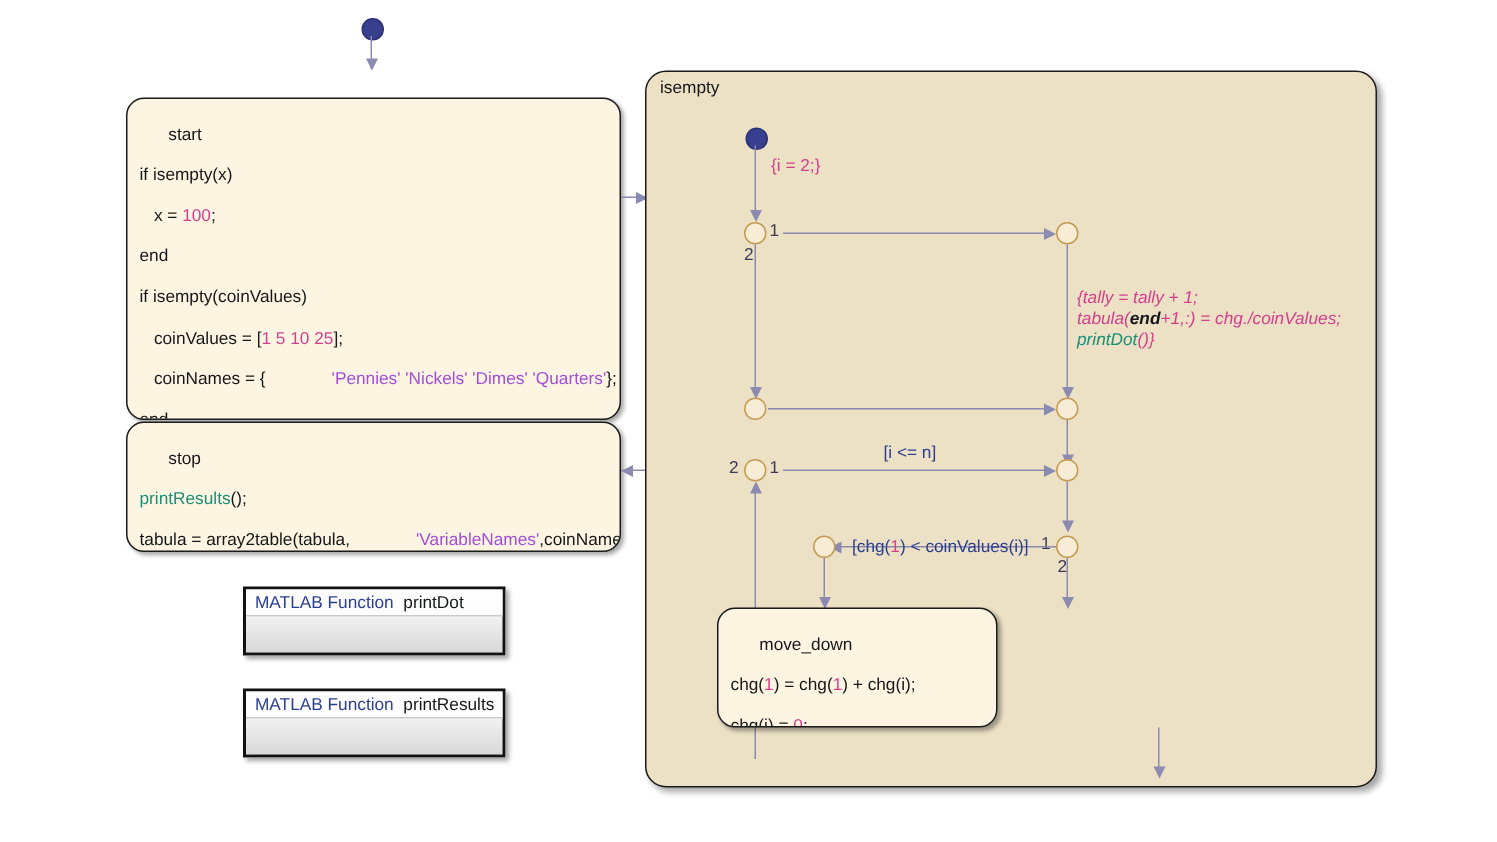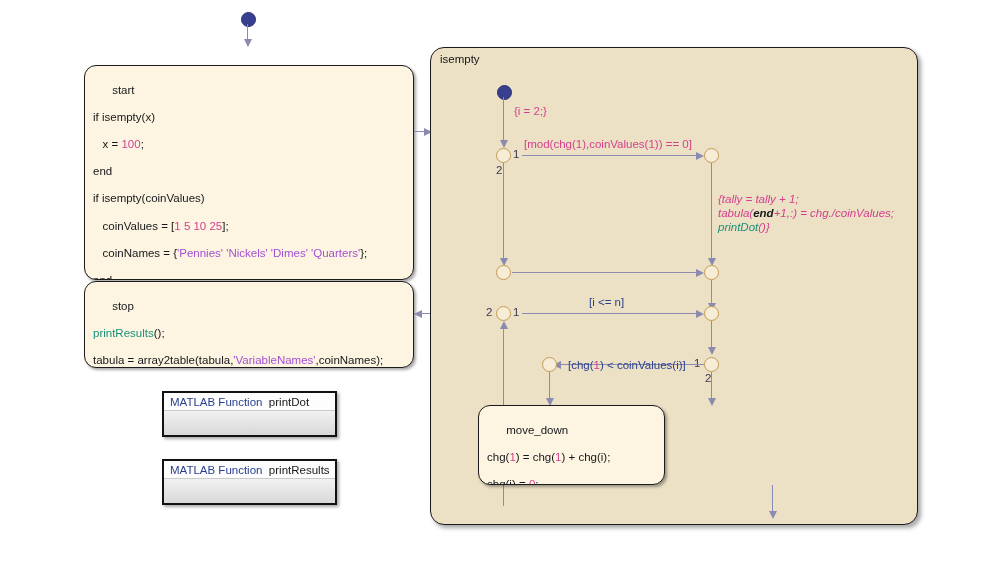--- a/index.html
+++ b/index.html
@@ -35,21 +35,21 @@
     border-radius:14px;
     box-shadow:3px 3px 4px rgba(0,0,0,.35);
   }
   .superstate>.sslabel{
     position:absolute;left:9px;top:5px;
     font-size:11.5px;color:#16171a;
   }
 
   
   .num{color:#d43f8d;}
-  .str{color:#a24fd6;}
+  .str{color:#a24fd6;padding-left:44px;}
   .fn{color:#1a8f78;}
   .kw{color:#16171a;font-weight:bold;}
 
   
   .mlblock{
     position:absolute;box-sizing:border-box;
     border:2.5px solid #121212;
     background:linear-gradient(to bottom,#fefefe 0%,#f2f2f2 42%,#d8d8d8 100%);
     box-shadow:2px 2px 3px rgba(0,0,0,.35);
   }
@@ -155,21 +155,20 @@
   <div class="wire wv" style="left:503px;top:97px;height:44px;"></div>
   <div class="arrow arrow-d" style="left:499.5px;top:140px;"></div>
   <div class="tlabel" style="left:514px;top:104px;color:#d43f8d;">{i = 2;}</div>
 
   <div class="junction onsuper" style="left:496px;top:148px;"></div>
   <div class="jnum" style="left:513px;top:148px;">1</div>
   <div class="jnum" style="left:496px;top:164px;">2</div>
 
   <div class="wire wh" style="left:522px;top:155px;width:178px;"></div>
   <div class="arrow arrow-r" style="left:696px;top:151.5px;"></div>
-  <div class="tlabel" style="left:524px;top:137px;color:#d43f8d;">[mod(chg(1),coinValues(1)) == 0]</div>
 
   <div class="junction onsuper" style="left:704px;top:148px;"></div>
 
   <div class="wire wv" style="left:711px;top:163px;height:97px;"></div>
   <div class="arrow arrow-d" style="left:707.5px;top:258px;"></div>
   <div class="tlabel" style="left:718px;top:192px;color:#d43f8d;font-style:italic;">{tally = tally + <span class="num">1</span>;<br>tabula(<span class="kw">end</span>+<span class="num">1</span>,:) = chg./coinValues;<br><span class="fn">printDot</span>()}</div>
 
   <div class="wire wv" style="left:503px;top:163px;height:97px;"></div>
   <div class="arrow arrow-d" style="left:499.5px;top:258px;"></div>
 

